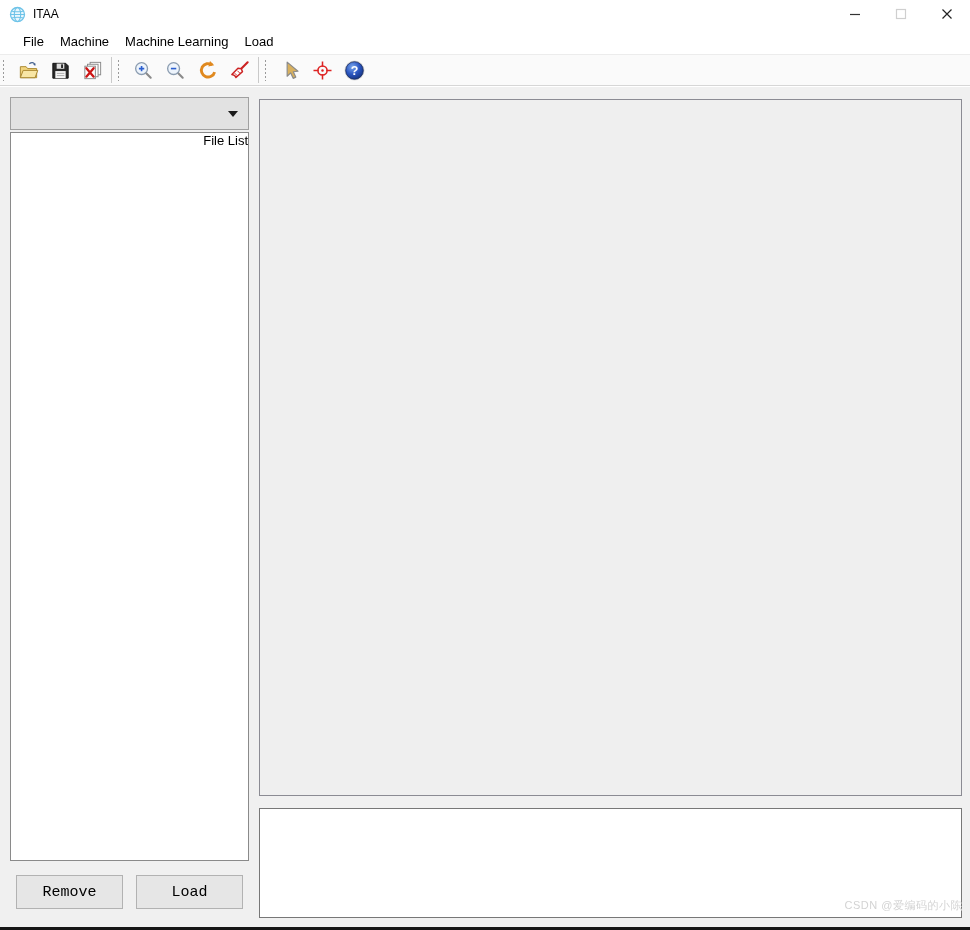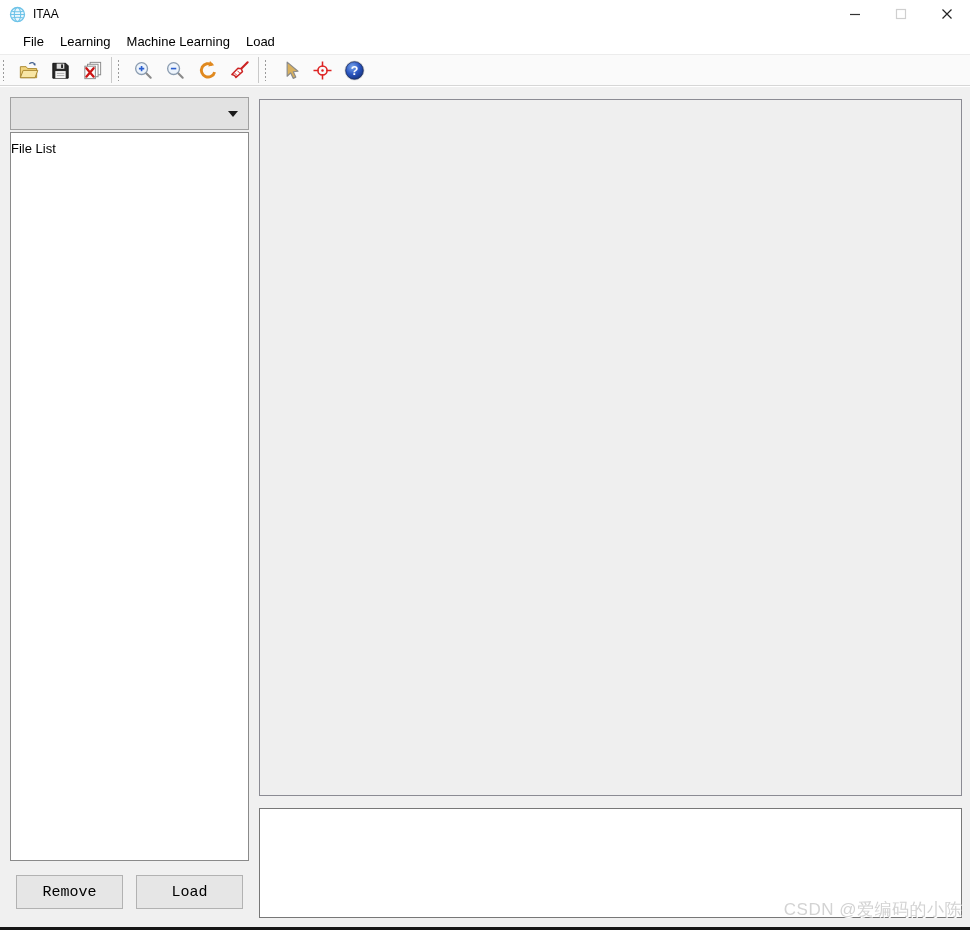--- a/index.html
+++ b/index.html
@@ -26,28 +26,28 @@
     background-size:3px 4px;background-repeat:repeat-y;}
   .ticon{width:28px;height:28px;margin:0 2px;display:flex;align-items:center;justify-content:center;background:transparent;border:none;padding:0;}
   .ticon svg{width:23px;height:23px;}
   .tsep{width:1px;height:26px;background:#c9c9c9;margin:0 3px;}
   
   .client{position:absolute;left:0;top:87px;width:970px;height:843px;background:#f0f0f0;}
   .combo{position:absolute;left:10px;top:10px;width:239px;height:33px;background:#e2e2e2;border:1px solid #a0a0a0;box-sizing:border-box;display:flex;align-items:center;}
   .combo-value{flex:1;font-size:12px;color:#000;padding-left:6px;}
   .combo-arrow{width:0;height:0;border-left:5px solid transparent;border-right:5px solid transparent;border-top:6px solid #1a1a1a;margin-right:10px;}
   .filelist{position:absolute;left:10px;top:45px;width:239px;height:729px;background:#ffffff;border:1px solid #8a8a8a;box-sizing:border-box;}
-  .filelist-title{display:block;text-align:left;font-size:13px;color:#000;padding-top:8px;}
+  .filelist-title{display:block;text-align:right;font-size:13px;color:#000;}
   .side-btn{position:absolute;width:107px;height:34px;background:#e6e6e6;border:1px solid #b2b2b2;box-sizing:border-box;
     font-family:"Liberation Mono",monospace;font-size:15px;color:#000;display:flex;align-items:center;justify-content:center;}
   .btn-remove{left:16px;top:788px;text-align:center;}
   .btn-load{left:136px;top:788px;}
   .main-panel{position:absolute;left:259px;top:12px;width:703px;height:697px;background:#efefef;border:1px solid #8b8b93;box-sizing:border-box;}
   .bottom-panel{position:absolute;left:259px;top:721px;width:703px;height:110px;background:#ffffff;border:1px solid #777777;box-sizing:border-box;}
-  .watermark{position:absolute;right:8px;top:811px;font-size:17px;color:#d3d3d3;text-shadow:1px 1px 0 #ffffff;letter-spacing:0.5px;}
+  .watermark{position:absolute;right:8px;top:811px;font-size:11px;color:#d3d3d3;text-shadow:1px 1px 0 #ffffff;letter-spacing:0.5px;}
   .bottom-edge{position:absolute;left:0;top:927px;width:970px;height:3px;background:#161616;}
 </style>
 </head>
 <body>
 
 <div class="window">
 
   <div class="titlebar">
     <span class="app-icon">
       <svg viewBox="0 0 16 16">
@@ -72,21 +72,21 @@
       <button class="win-btn">
         <svg width="12" height="12" viewBox="0 0 12 12">
             <path d="M1.5 1.5 L10.5 10.5 M10.5 1.5 L1.5 10.5" stroke="#222" stroke-width="1.2"></path>
           </svg>
       </button>
     </div>
   </div>
 
   <div class="menubar">
     <button class="menu-item">File</button>
-    <button class="menu-item">Learning</button>
+    <button class="menu-item">Machine</button>
     <button class="menu-item">Machine Learning</button>
     <button class="menu-item">Load</button>
   </div>
 
   <div class="toolbar">
     <div class="tgroup">
       <span class="grip"></span>
       <button class="ticon">
         <svg viewBox="0 0 24 24">
           <path d="M3.5 8 h6 l1.6 2 h9.4 v9.5 h-17 z" fill="#f2d57e" stroke="#a8862e" stroke-width="1"></path>

